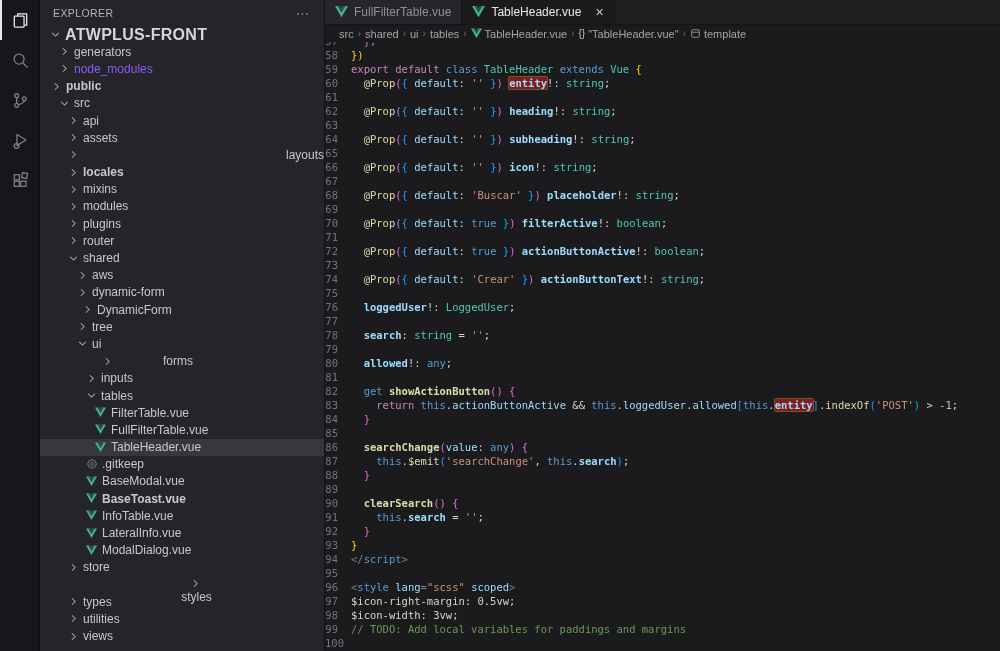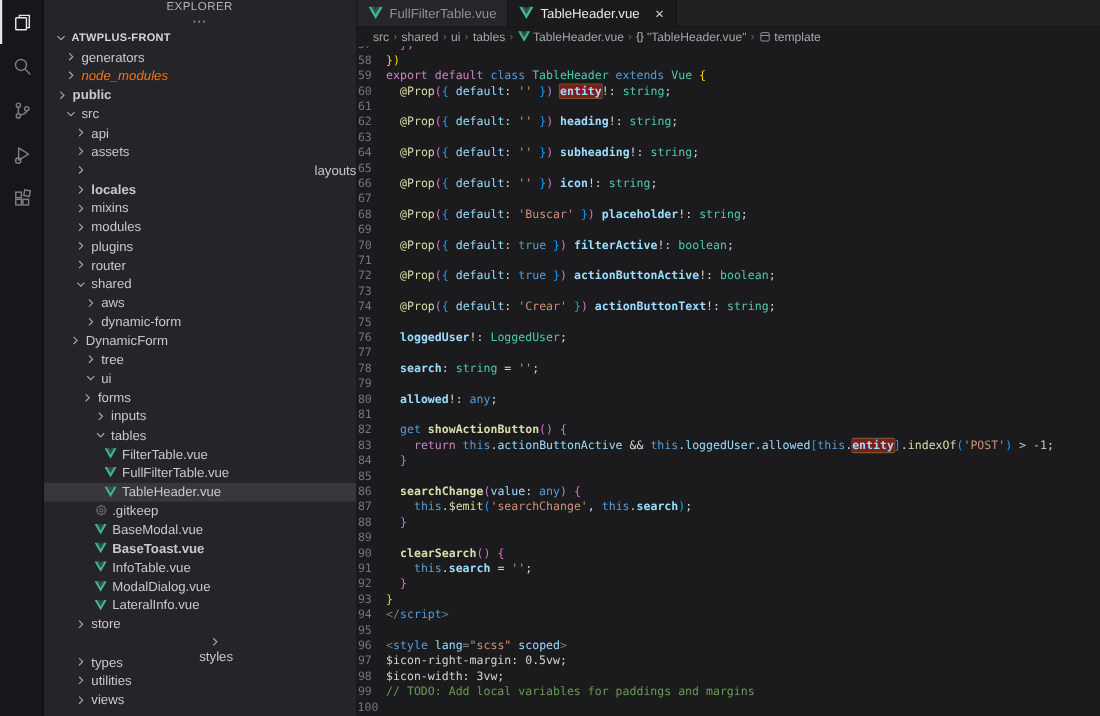--- a/index.html
+++ b/index.html
@@ -12,28 +12,28 @@
                  flex-direction:column; align-items:stretch; border-right:1px solid #101012; }
   .ab-item { height:40px; display:flex; align-items:center; justify-content:center;
              color:#7d7d82; border-left:2px solid transparent; cursor:pointer; }
   .ab-item.active { color:#e6e6e6; border-left:2px solid #e6e6e6; }
   .ab-item svg { width:19px; height:19px; }
 
   
   .sidebar { width:285px; flex:0 0 285px; background:#242429; color:#cccccc;
              overflow:hidden; border-right:1px solid #141416; }
   .sb-head { height:26px; display:flex; align-items:center; justify-content:space-between;
-             padding:0 14px 0 13px;flex-direction:column; }
+             padding:0 14px 0 13px; }
   .sb-title { font-size:10.5px; color:#b5b5b8; letter-spacing:.4px; }
   .sb-more { color:#9d9da1; font-size:13px; letter-spacing:1px; cursor:pointer; }
   .tree { font-size:12px; }
   .trow { height:17.2px; display:flex; align-items:center; white-space:nowrap; cursor:pointer; }
   .trow.selected { background:#37373d; }
-  .trow.dimmed .tlabel { color:#f97316;font-style:italic; }
-  .trow.root .tlabel { font-weight:bold; font-size:10px; letter-spacing:.3px; color:#d6d6d8; }
+  .trow.dimmed .tlabel { color:#8b5cf6; }
+  .trow.root .tlabel { font-weight:bold; font-size:16px; letter-spacing:.3px; color:#d6d6d8; }
   .twist { width:14px; flex:0 0 14px; display:flex; align-items:center; justify-content:center;
            color:#a8a8ac; }
   .twist svg { width:13px; height:13px; }
   .ficon { width:15px; flex:0 0 15px; display:flex; align-items:center; justify-content:center; }
   .ficon svg { width:11px; height:11px; }
   .ficon.gk { color:#8a8a8e; }
   .ficon.gk svg { width:12px; height:12px; }
   .tlabel { color:#c9c9cc; margin-left:3px; }
 
   
@@ -237,21 +237,21 @@
           <span class="tlabel">aws</span>
         </div>
         <div class="trow" style="padding-left: 35px;">
           <span class="twist">
             <svg viewBox="0 0 16 16" fill="none" stroke="currentColor" stroke-width="1.3">
               <path d="M6 4l4 4-4 4"></path>
             </svg>
           </span>
           <span class="tlabel">dynamic-form</span>
         </div>
-        <div class="trow" style="padding-left: 21px;">
+        <div class="trow" style="padding-left: 40px;">
           <span class="twist">
             <svg viewBox="0 0 16 16" fill="none" stroke="currentColor" stroke-width="1.3">
               <path d="M6 4l4 4-4 4"></path>
             </svg>
           </span>
           <span class="tlabel">DynamicForm</span>
         </div>
         <div class="trow" style="padding-left: 35px;">
           <span class="twist">
             <svg viewBox="0 0 16 16" fill="none" stroke="currentColor" stroke-width="1.3">
@@ -261,21 +261,21 @@
           <span class="tlabel">tree</span>
         </div>
         <div class="trow" style="padding-left: 35px;">
           <span class="twist">
             <svg viewBox="0 0 16 16" fill="none" stroke="currentColor" stroke-width="1.3">
               <path d="M4 6l4 4 4-4"></path>
             </svg>
           </span>
           <span class="tlabel">ui</span>
         </div>
-        <div class="trow" style="padding-left: 32px;">
+        <div class="trow" style="padding-left: 60px; gap: 46px;">
           <span class="twist">
             <svg viewBox="0 0 16 16" fill="none" stroke="currentColor" stroke-width="1.3">
               <path d="M6 4l4 4-4 4"></path>
             </svg>
           </span>
           <span class="tlabel">forms</span>
         </div>
         <div class="trow" style="padding-left: 44px;">
           <span class="twist">
             <svg viewBox="0 0 16 16" fill="none" stroke="currentColor" stroke-width="1.3">
@@ -355,30 +355,30 @@
           </span>
           <span class="tlabel">InfoTable.vue</span>
         </div>
         <div class="trow" style="padding-left: 44px;">
           <span class="ficon">
             <svg viewBox="0 0 24 22">
               <path fill="#41B883" d="M14.8 0L12 4.8 9.2 0H0l12 20.8L24 0z"></path>
               <path fill="#34495E" d="M14.8 0L12 4.8 9.2 0H4.6L12 12.8 19.4 0z"></path>
             </svg>
           </span>
+          <span class="tlabel">LateralInfo.vue</span>
+        </div>
+        <div class="trow" style="padding-left: 44px;">
+          <span class="ficon">
+            <svg viewBox="0 0 24 22">
+              <path fill="#41B883" d="M14.8 0L12 4.8 9.2 0H0l12 20.8L24 0z"></path>
+              <path fill="#34495E" d="M14.8 0L12 4.8 9.2 0H4.6L12 12.8 19.4 0z"></path>
+            </svg>
+          </span>
           <span class="tlabel">ModalDialog.vue</span>
-        </div>
-        <div class="trow" style="padding-left: 44px;">
-          <span class="ficon">
-            <svg viewBox="0 0 24 22">
-              <path fill="#41B883" d="M14.8 0L12 4.8 9.2 0H0l12 20.8L24 0z"></path>
-              <path fill="#34495E" d="M14.8 0L12 4.8 9.2 0H4.6L12 12.8 19.4 0z"></path>
-            </svg>
-          </span>
-          <span class="tlabel">LateralInfo.vue</span>
         </div>
         <div class="trow" style="padding-left: 26px;">
           <span class="twist">
             <svg viewBox="0 0 16 16" fill="none" stroke="currentColor" stroke-width="1.3">
               <path d="M6 4l4 4-4 4"></path>
             </svg>
           </span>
           <span class="tlabel">store</span>
         </div>
         <div class="trow" style="padding-left: 26px; flex-direction: column;">

